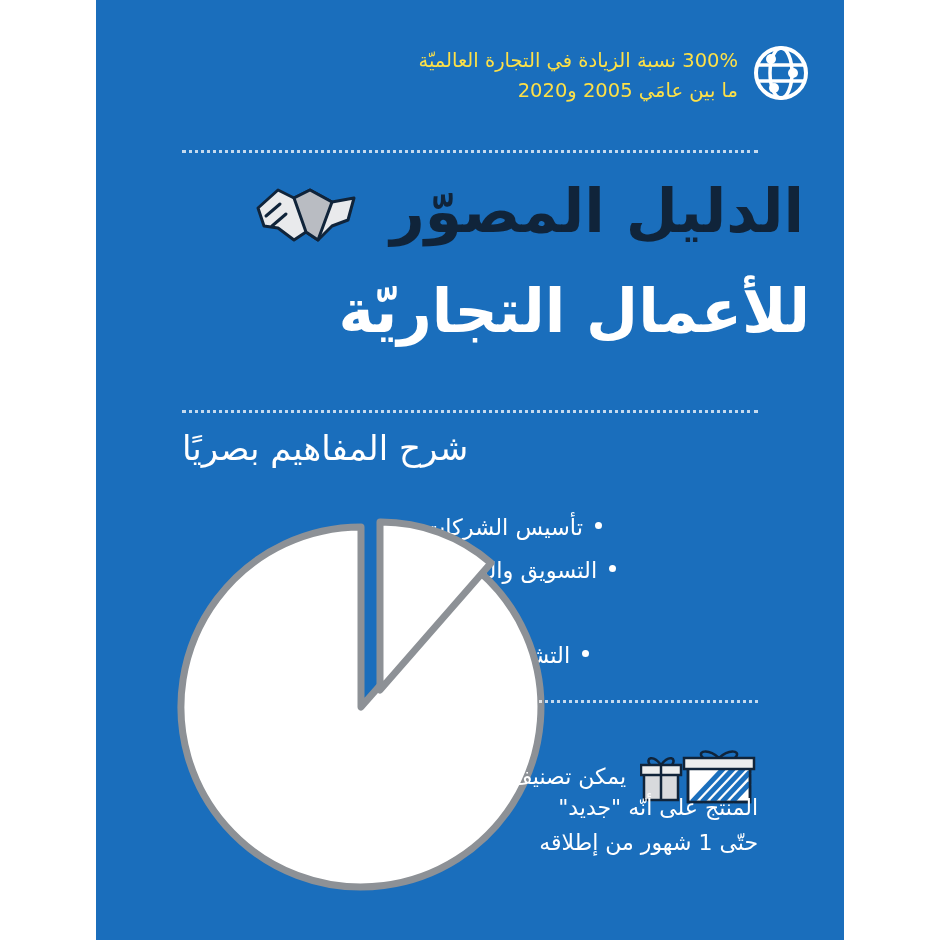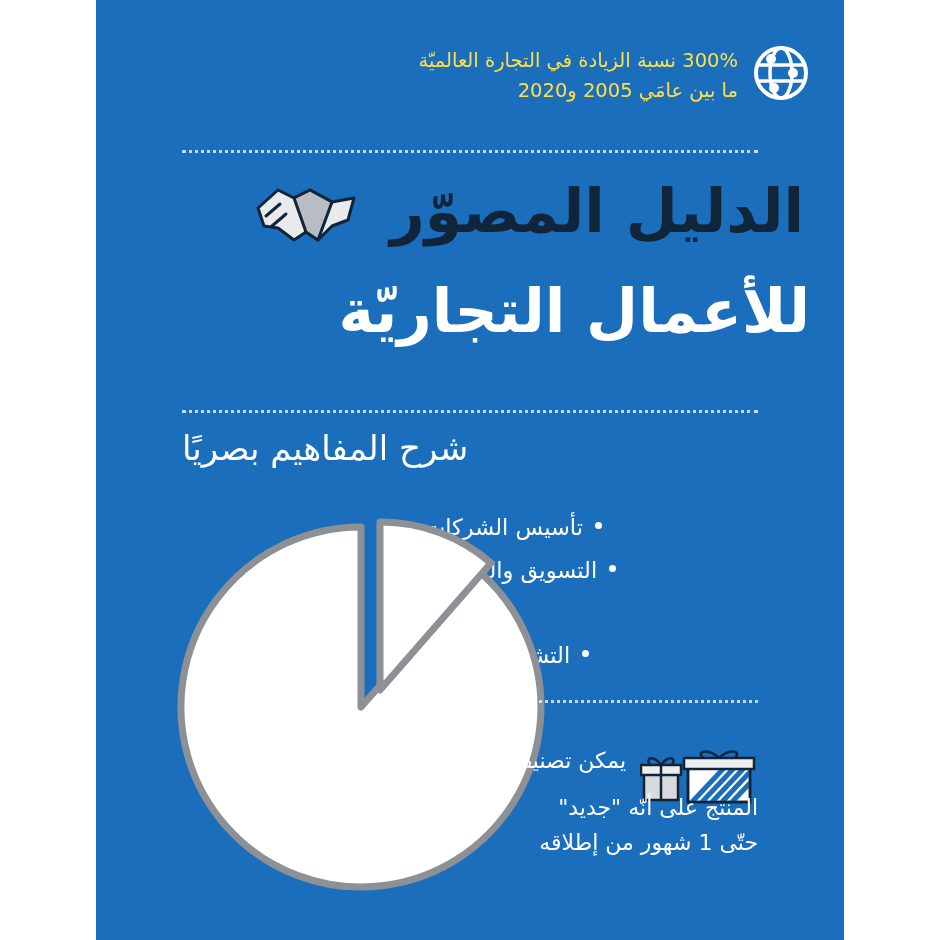--- a/index.html
+++ b/index.html
@@ -171,20 +171,21 @@
     width: 120px;
     height: 58px;
   }
   .bottom-note-first-row {
     position: absolute;
     top: 748px;
     right: 86px;
     left: 430px;
     display: flex;
     flex-direction: row;
+    align-items: center;
     justify-content: flex-start;
     gap: 14px;
     direction: rtl;
   }
   .bn-rest {
     position: absolute;
     top: 790px;
     right: 86px;
     left: 430px;
     color: #ffffff;

